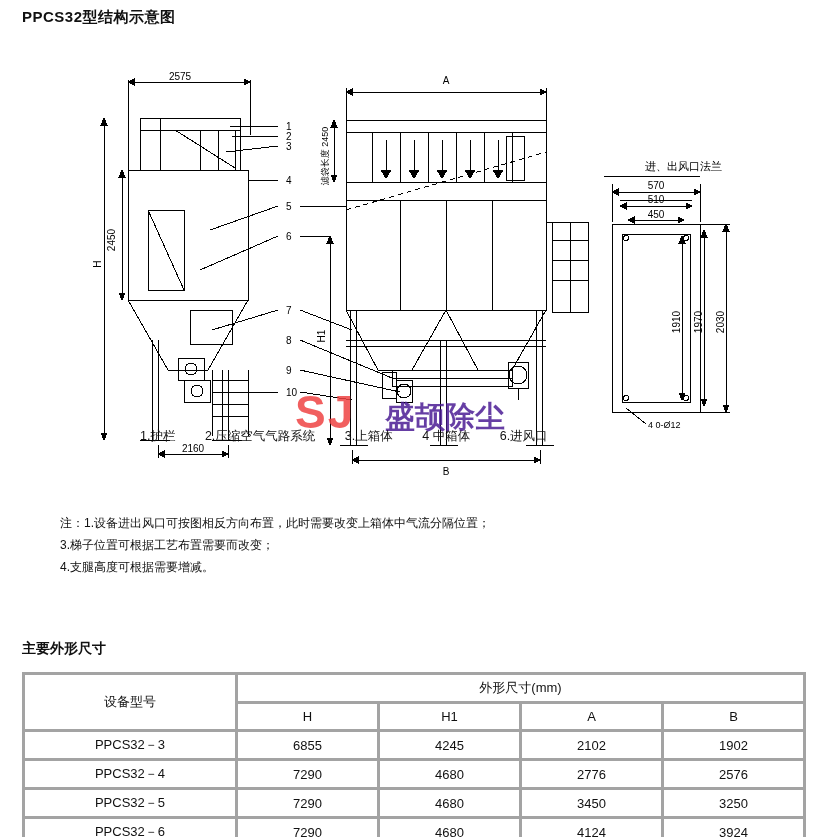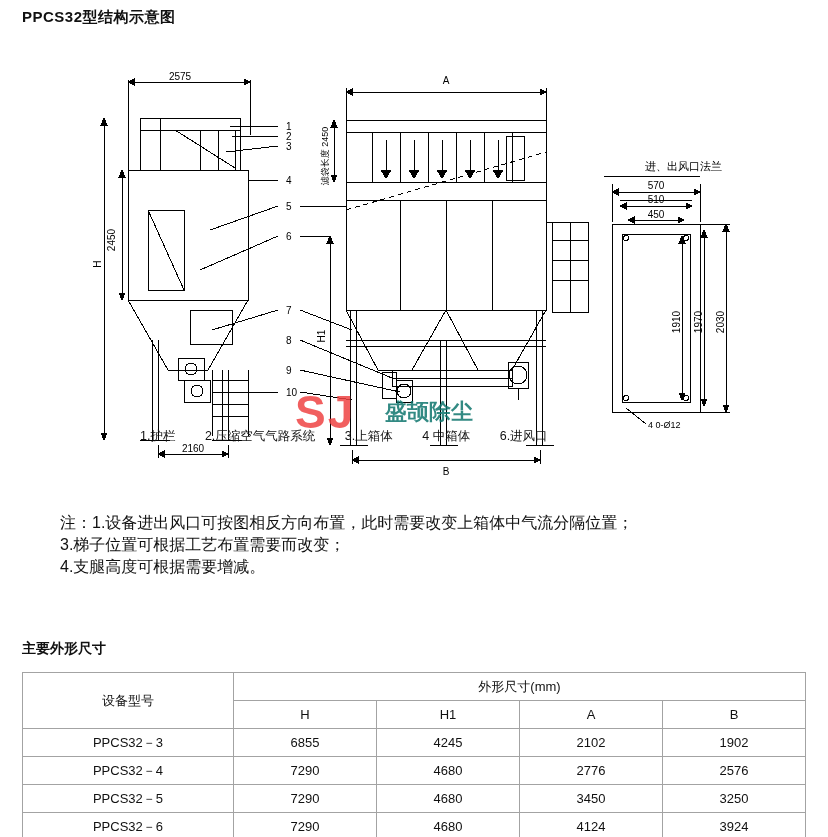--- a/index.html
+++ b/index.html
@@ -19,48 +19,48 @@
     position:absolute;left:0;top:40px;width:752px;height:440px;
   }
   .legend{
     position:absolute;left:140px;top:425px;width:620px;
     font-size:12.5px;line-height:22px;
   }
   .legend .row{display:block;white-space:nowrap;}
   .legend .item{display:inline-block;}
   .notes{
     position:absolute;left:60px;top:512px;width:720px;
-    font-size:16px;line-height:22px;
+    font-size:12px;line-height:22px;
   }
   .notes .n{display:block;padding-left:66px;text-indent:-66px;}
   .notes .n:first-child{padding-left:0;text-indent:0;}
   .sec-title{
     position:absolute;left:22px;top:640px;
     font-size:14px;font-weight:bold;
   }
   table.dims{
     position:absolute;left:22px;top:672px;
     width:784px;border-collapse:collapse;
     font-size:13px;
   }
   table.dims td,table.dims th{
-    border:1px solid #a3a3a3;text-align:center;
+    border:3px solid #a3a3a3;text-align:center;
     font-weight:normal;padding:4px 0;
   }
   table.dims .modelcol{width:210px;}
   table.dims tr{height:28px;}
   .wm{
     position:absolute;left:295px;top:385px;
     font-size:30px;font-weight:bold;color:#25b24b;opacity:.85;
     letter-spacing:2px;
   }
   .wm .sd{font-size:46px;color:#ef4444;}
   .wm-text{
     position:absolute;left:385px;top:397px;
-    font-size:22px;font-weight:bold;color:#0f766e;opacity:.85;
+    font-size:30px;font-weight:bold;color:#4c1d95;opacity:.85;
   }
 </style>
 </head>
 <body>
 
 <div class="title">PPCS32型结构示意图</div>
 
 <div class="diagram">
   <svg width="828" height="440" viewBox="0 0 828 440" xmlns="http://www.w3.org/2000/svg">
     <g stroke="#000" fill="none" stroke-width="1" shape-rendering="crispEdges">

